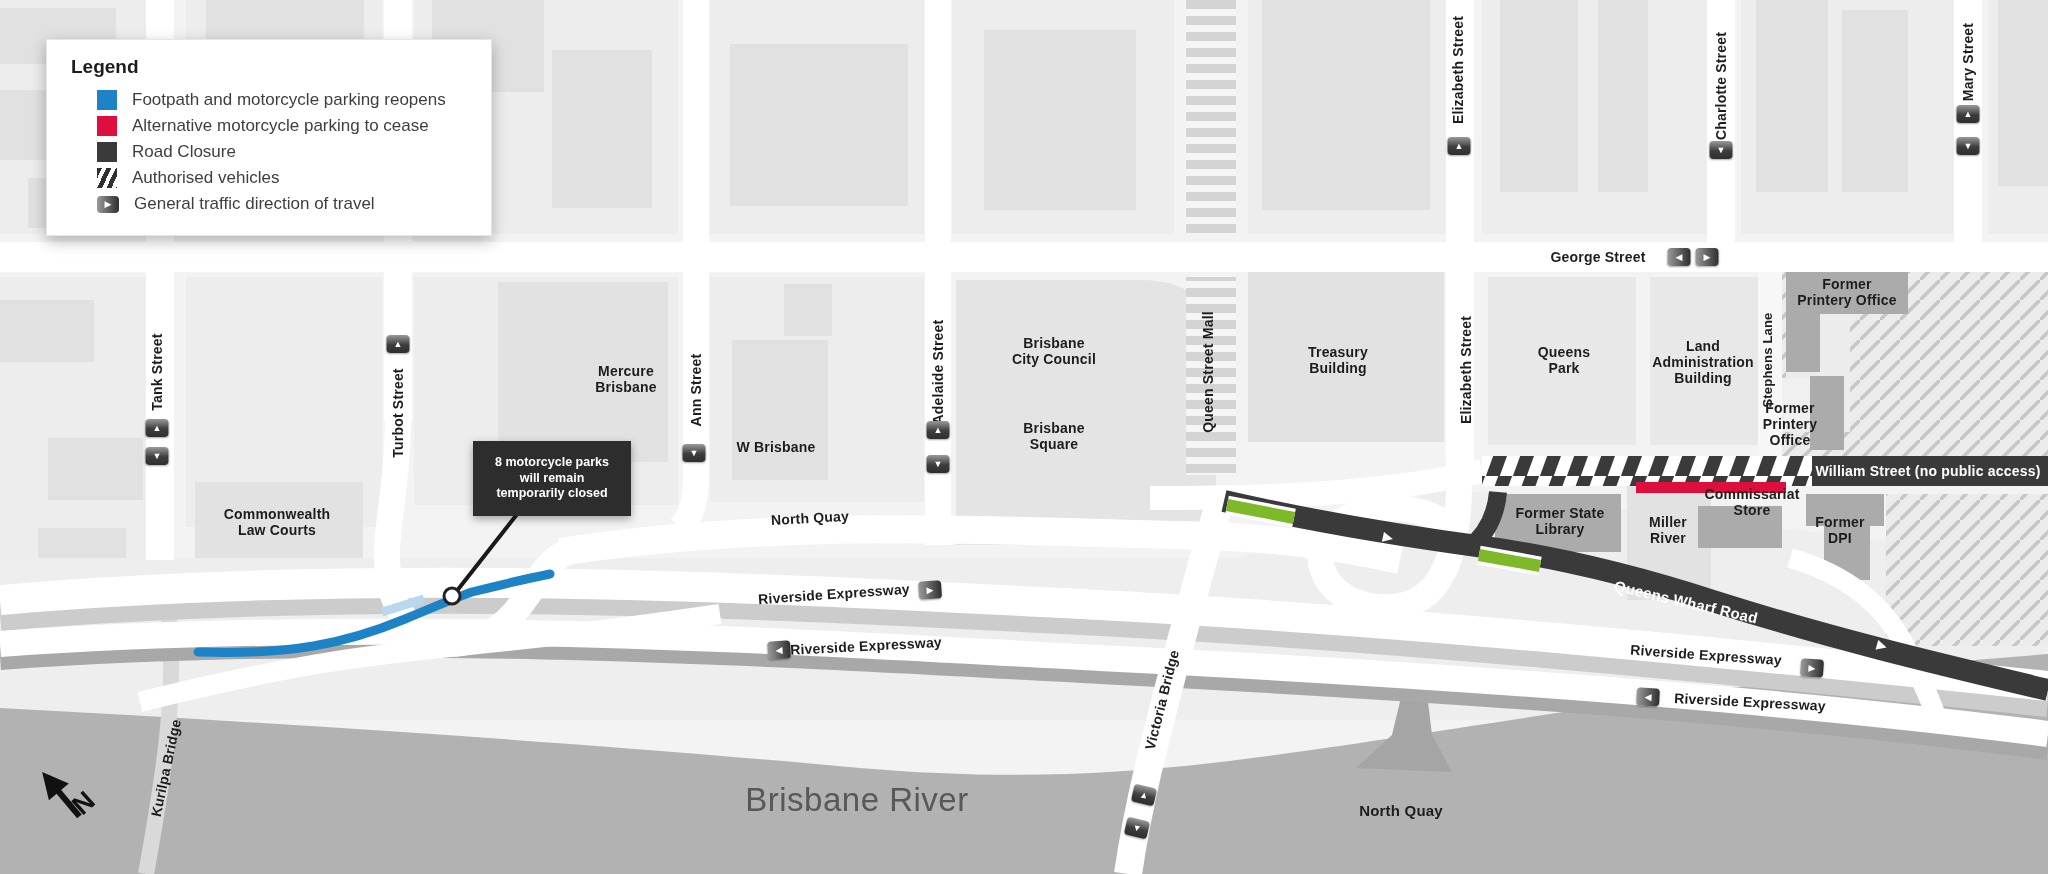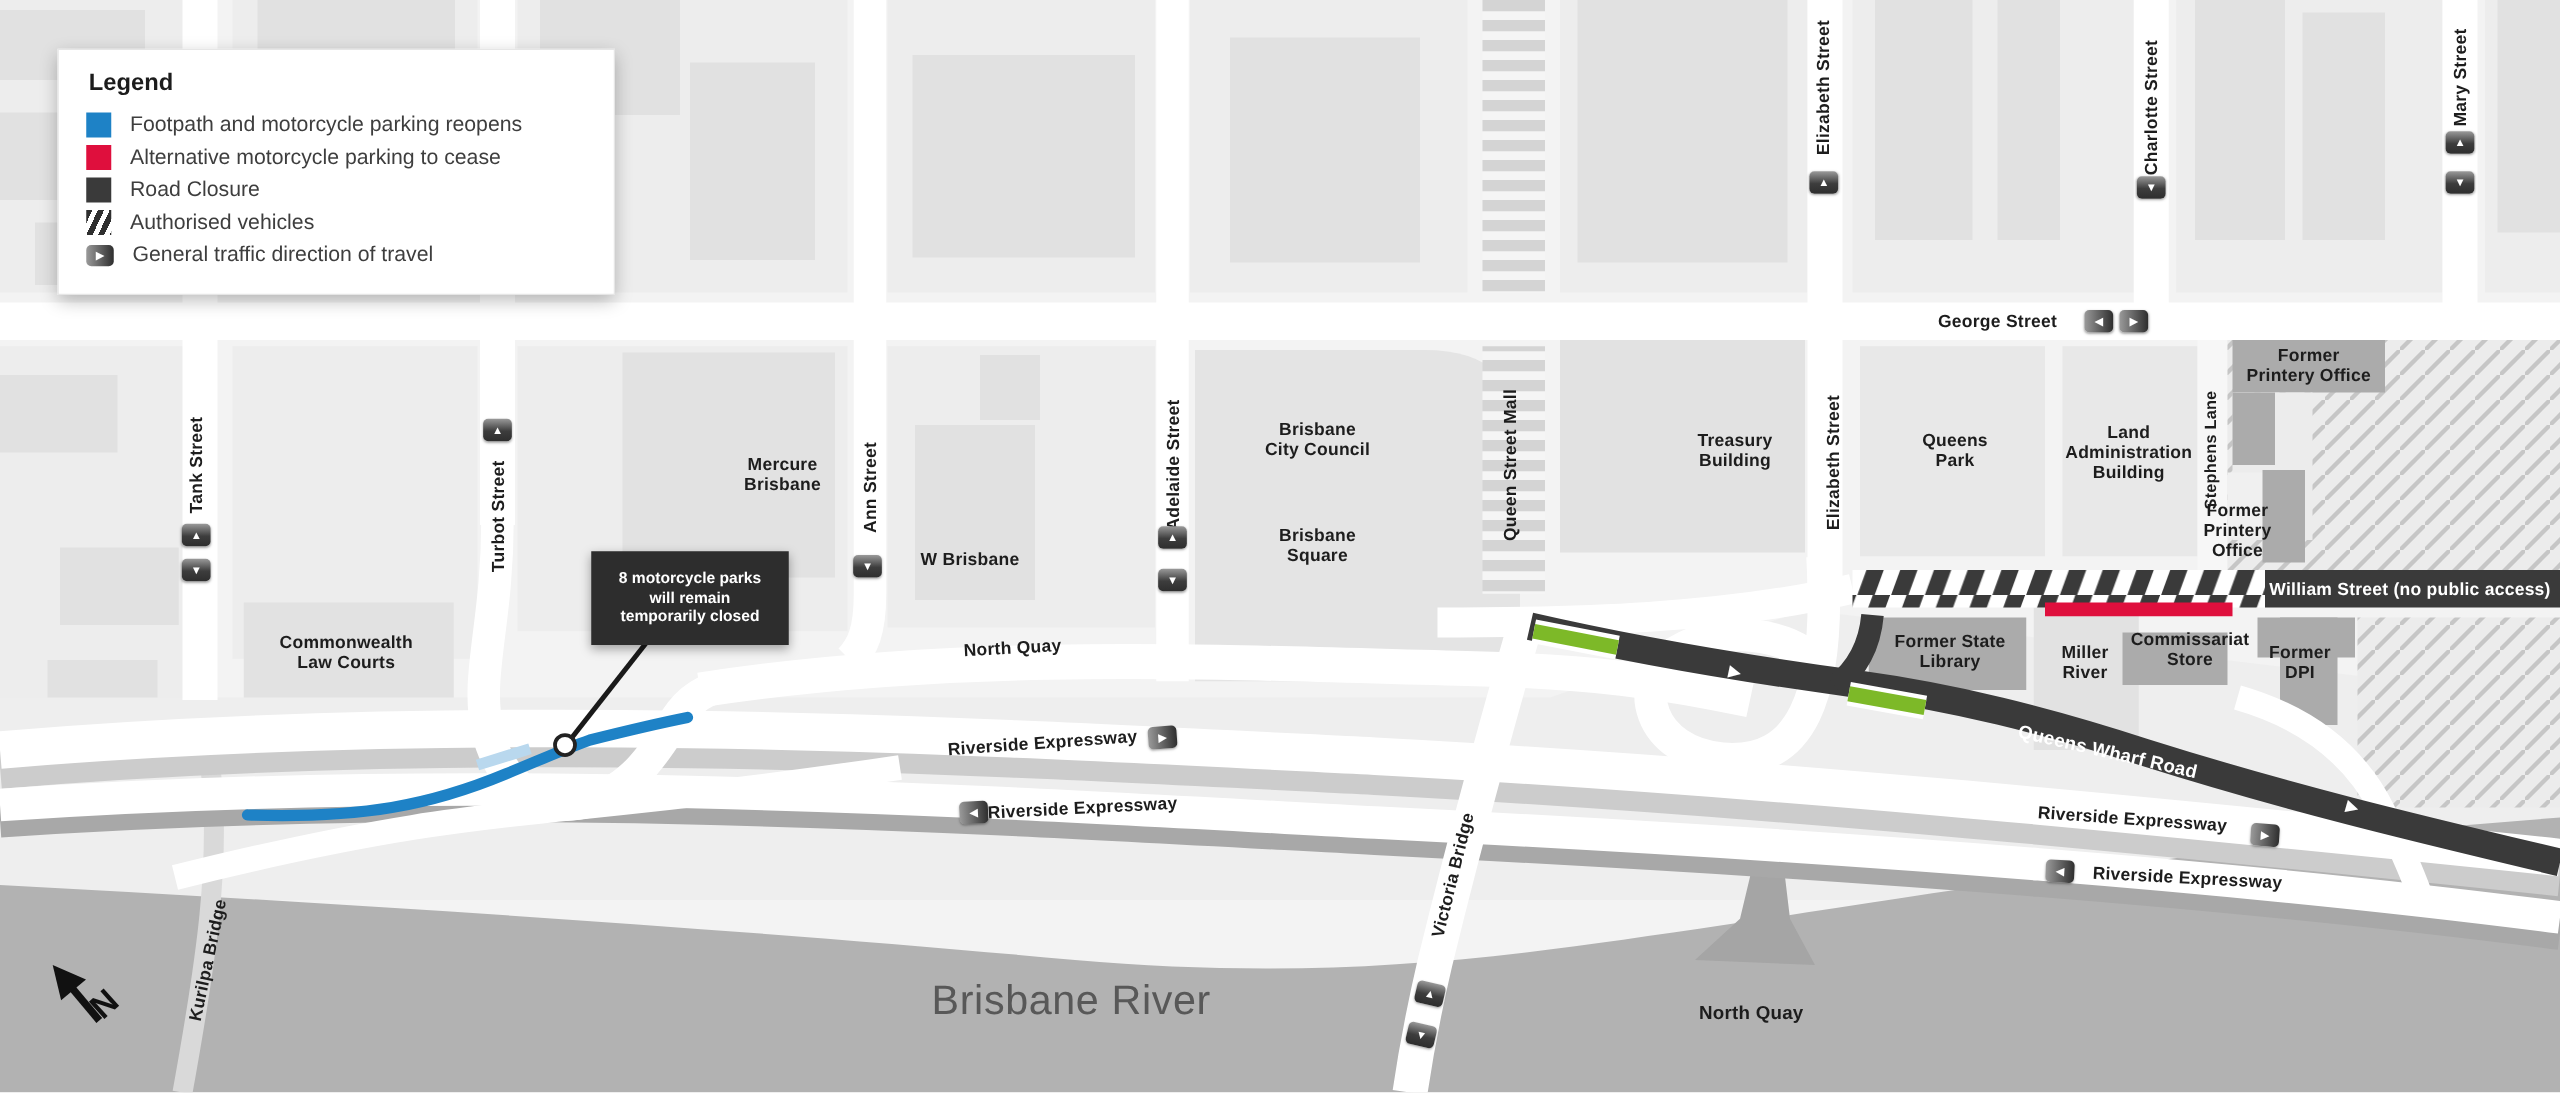--- a/index.html
+++ b/index.html
@@ -23,21 +23,21 @@
         box-shadow:0 1px 2px rgba(0,0,0,.35);}
   .pill.h{background:linear-gradient(90deg,#9a9a9a,#2e2e2e);}
   .road-arrow{position:absolute;color:#fff;font-size:13px;line-height:1;
         transform:translate(-50%,-50%) rotate(12deg);}
 
   
   .legend{position:absolute;left:46px;top:39px;width:400px;background:#ffffff;
           border:1px solid #e6e6e6;box-shadow:0 5px 14px rgba(0,0,0,.28);
           padding:16px 22px 18px 22px;}
   .legend-title{font-size:19px;font-weight:bold;color:#1c1c1c;margin:0 0 9px 2px;}
-  .lrow{display:flex;align-items:center;height:26px;font-size:17px;color:#3e3e3e;}
+  .lrow{display:flex;align-items:center;height:26px;font-size:17px;color:#3e3e3e;margin-left:28px;}
   .sw{width:20px;height:20px;flex:none;margin-right:15px;}
   .sw-0{background:#1e82c6;}
   .sw-1{background:#7db928;}
   .sw-2{background:#df0f3d;}
   .sw-3{background:#3a3a3a;}
   .sw-4{background:repeating-linear-gradient(115deg,#2f2f2f 0 4.5px,#ffffff 4.5px 8.5px);}
   .sw-5{background:repeating-linear-gradient(115deg,#c2c2c2 0 2.5px,#ededed 2.5px 7.5px);}
   .sw-6{width:22px;height:17px;border-radius:4px;
         background:linear-gradient(90deg,#9a9a9a,#2e2e2e);
         color:#fff;display:flex;align-items:center;justify-content:center;font-size:9px;}
@@ -257,37 +257,37 @@
 
 <div class="lbl" style="left:277px;top:522px">Commonwealth
 Law Courts</div>
 <div class="lbl" style="left:626px;top:379px">Mercure
 Brisbane</div>
 <div class="lbl" style="left:776px;top:447px">W Brisbane</div>
 <div class="lbl" style="left:1054px;top:351px">Brisbane
 City Council</div>
 <div class="lbl" style="left:1054px;top:436px">Brisbane
 Square</div>
-<div class="lbl" style="left:1388px;top:360px">Treasury
+<div class="lbl" style="left:1338px;top:360px">Treasury
 Building</div>
 <div class="lbl" style="left:1564px;top:360px">Queens
 Park</div>
 <div class="lbl" style="left:1703px;top:362px">Land
 Administration
 Building</div>
 <div class="lbl" style="left:1847px;top:292px">Former
 Printery Office</div>
 <div class="lbl" style="left:1790px;top:424px">Former
 Printery
 Office</div>
 <div class="lbl" style="left:1560px;top:521px">Former State
 Library</div>
 <div class="lbl" style="left:1668px;top:530px">Miller
 River</div>
-<div class="lbl" style="left:1752px;top:519px">Commissariat
+<div class="lbl" style="left:1752px;top:502px">Commissariat
 Store</div>
 <div class="lbl" style="left:1840px;top:530px">Former
 DPI</div>
 <div class="lbl river-lbl" style="left:857px;top:800px">Brisbane River</div>
 
 <div class="pill" style="left:157px;top:428px">▲</div>
 <div class="pill" style="left:157px;top:456px">▼</div>
 <div class="pill" style="left:398px;top:344px">▲</div>
 <div class="pill" style="left:694px;top:453px">▼</div>
 <div class="pill" style="left:938px;top:430px">▲</div>

